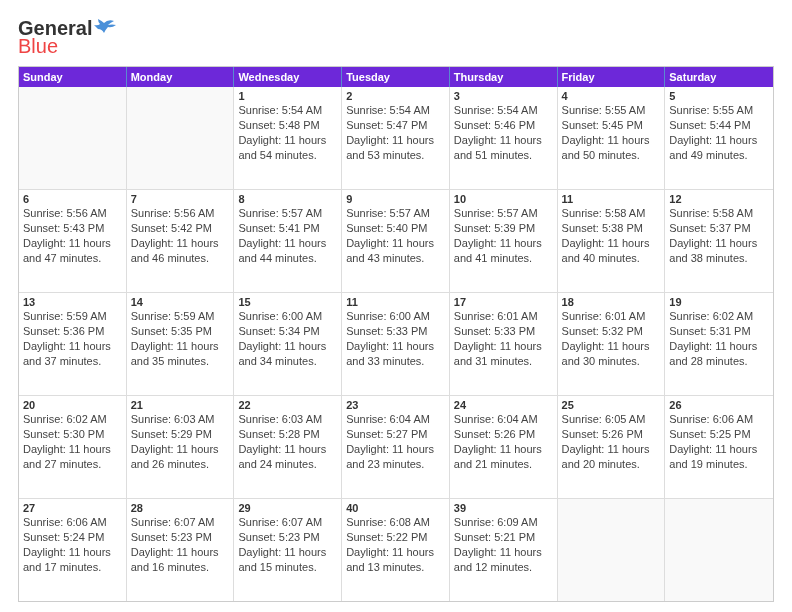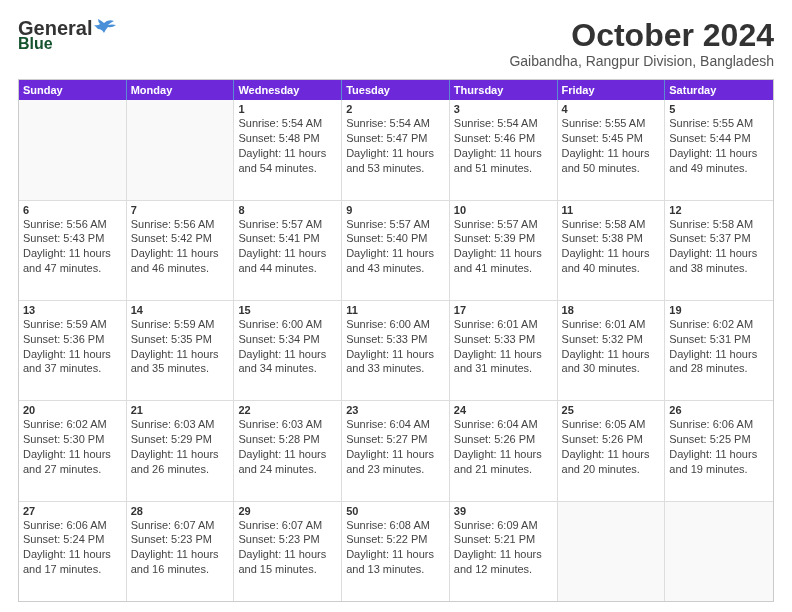--- a/index.html
+++ b/index.html
@@ -103,25 +103,21 @@
   <div class="header">
     <div class="logo">
       <div style="display:flex;align-items:center;">
         <div style="font-size:20px;font-weight:bold;color:#333;line-height:1;">
           <span style="color:#333;">General</span>
         </div>
         <svg width="22" height="16" viewBox="0 0 22 16" style="margin-left:2px;margin-top:-2px;">
           <path d="M10 4 Q14 0 20 2 Q16 4 14 6 Q18 5 22 6 Q18 9 14 8 Q12 10 10 14 Q8 10 4 10 Q2 8 0 6 Q4 7 6 5 Q4 3 4 0 Q8 2 10 4Z" fill="#4a90d9"></path>
         </svg>
       </div>
-      <div style="font-size:16px;font-weight:bold;color:#14532d;line-height:1;margin-top:-2px;">Blue</div>
-    </div>
-    <div class="title-block">
-      <div class="month-title">October 2024</div>
-      <div class="location-title">Gaibandha, Rangpur Division, Bangladesh</div>
+      <div style="font-size:20px;font-weight:normal;color:#ef4444;line-height:1;margin-top:-2px;">Blue</div>
     </div>
   </div>
 
   <div class="calendar">
     <div class="cal-header">
     <div class="cal-header-cell">Sunday</div>
         <div class="cal-header-cell">Monday</div>
         <div class="cal-header-cell">Wednesday</div>
         <div class="cal-header-cell">Tuesday</div>
         <div class="cal-header-cell">Thursday</div>
@@ -250,21 +246,21 @@
           </div>
           <div class="cal-cell">
             <span class="day-num">28</span>
             <div class="cell-text">Sunrise: 6:07 AM<br>Sunset: 5:23 PM<br>Daylight: 11 hours and 16 minutes.</div>
           </div>
           <div class="cal-cell">
             <span class="day-num">29</span>
             <div class="cell-text">Sunrise: 6:07 AM<br>Sunset: 5:23 PM<br>Daylight: 11 hours and 15 minutes.</div>
           </div>
           <div class="cal-cell">
-            <span class="day-num">50</span>
+            <span class="day-num">40</span>
             <div class="cell-text">Sunrise: 6:08 AM<br>Sunset: 5:22 PM<br>Daylight: 11 hours and 13 minutes.</div>
           </div>
           <div class="cal-cell">
             <span class="day-num">39</span>
             <div class="cell-text">Sunrise: 6:09 AM<br>Sunset: 5:21 PM<br>Daylight: 11 hours and 12 minutes.</div>
           </div>
           <div class="cal-cell empty"></div>
           <div class="cal-cell empty"></div>
         </div>
       </div>

